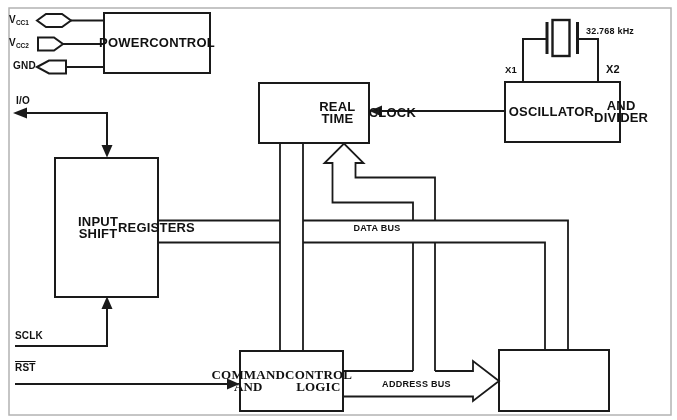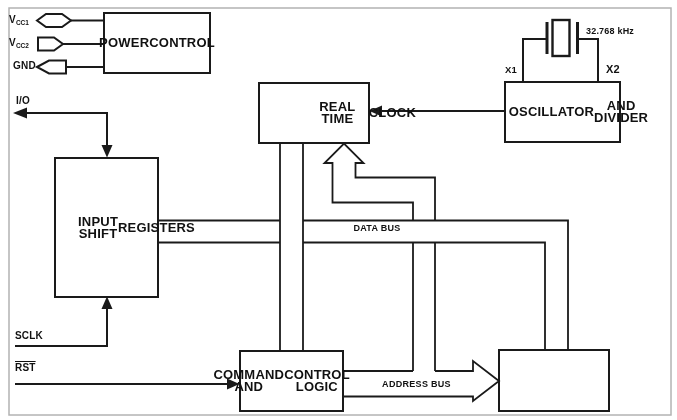--- a/index.html
+++ b/index.html
@@ -114,18 +114,18 @@
     <span>CLOCK</span>
   </div>
   <div class="blocktext" style="left:505px;top:82px;width:115px;height:60px;padding-left:16px;">
     <span>OSCILLATOR</span>
     <span>AND DIVIDER</span>
   </div>
   <div class="blocktext" style="left:55px;top:158px;width:103px;height:139px;margin-left:30px;">
     <span>INPUT SHIFT</span>
     <span>REGISTERS</span>
   </div>
-  <div class="blocktext" style="left:240px;top:351px;width:83px;height:60px;">
+  <div class="blocktext" style="left:240px;top:351px;width:83px;height:60px;font-family:Liberation Serif, serif;">
     <span>COMMAND AND</span>
     <span>CONTROL LOGIC</span>
   </div>
 
 </div>
 
 </body></html>

